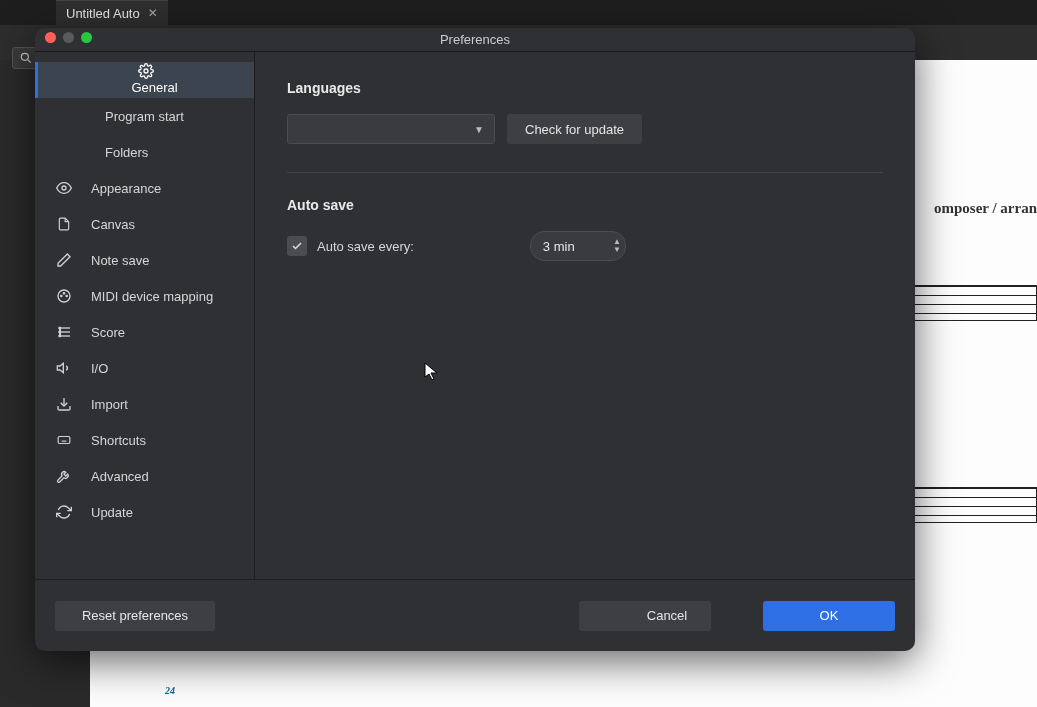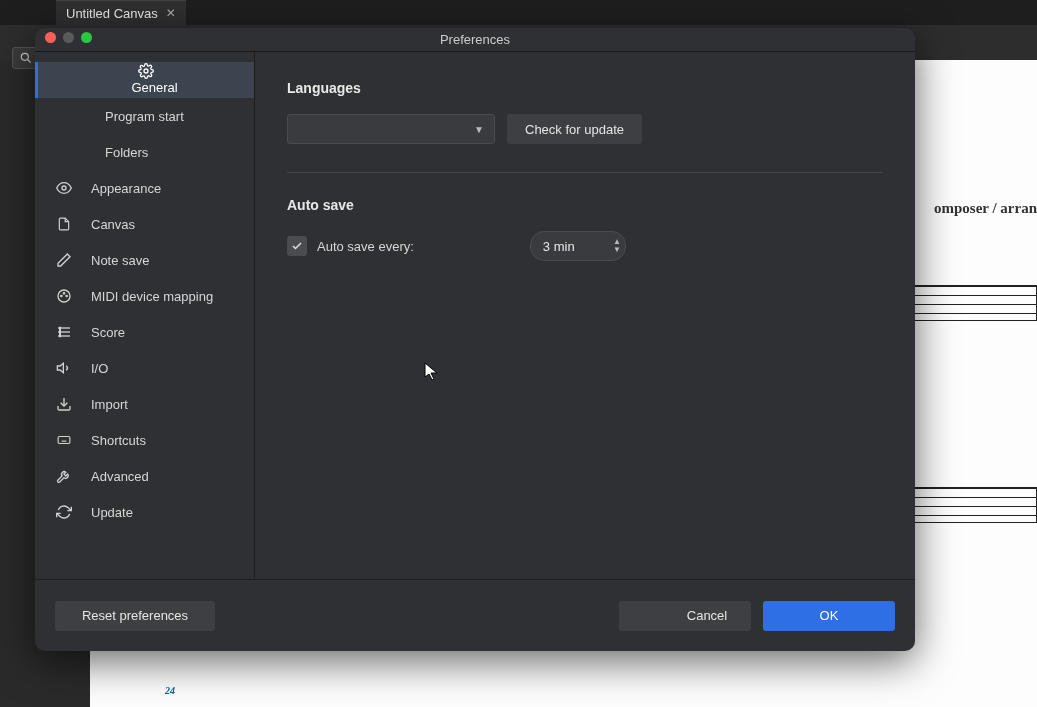--- a/index.html
+++ b/index.html
@@ -235,36 +235,36 @@
   .btn-reset{
     width:160px;height:30px;
     background:#3e3f42;border:none;border-radius:3px;color:#e5e5e5;font-size:13px;cursor:pointer;
   }
   .btn-cancel{
     width:132px;height:30px;
     background:#3e3f42;border:none;border-radius:3px;color:#e5e5e5;font-size:13px;cursor:pointer;margin-right:12px;padding-left:44px;
   }
   .btn-ok{
     width:132px;height:30px;
-    background:#2e6fe5;border:none;border-radius:3px;color:#fff;font-size:13px;cursor:pointer;
+    background:#2e6fe5;border:none;border-radius:3px;color:#fff;font-size:13px;cursor:pointer;margin-left:40px;
   }
 
   .cursor-ptr {
     position:absolute;
     top:362px;left:424px;
     pointer-events:none;
   }
 </style>
 </head>
 <body>
 
 <div class="app-bg">
   <div class="tabbar">
     <div class="tab">
-      <span>Untitled Canvas</span>
+      <span>Untitled Auto</span>
       <span class="close">✕</span>
     </div>
   </div>
   <div class="toolbar-row"></div>
   <div class="search-btn">
     <svg width="14" height="14" viewBox="0 0 24 24" fill="none" stroke="#ccc" stroke-width="2">
         <circle cx="10" cy="10" r="6"></circle>
         <line x1="15" y1="15" x2="20" y2="20"></line>
       </svg>
   </div>

